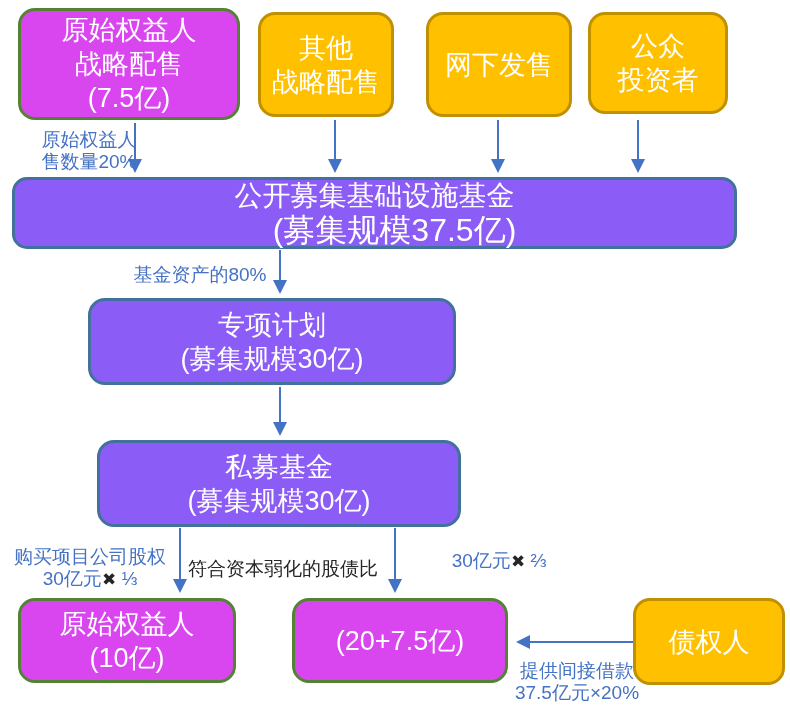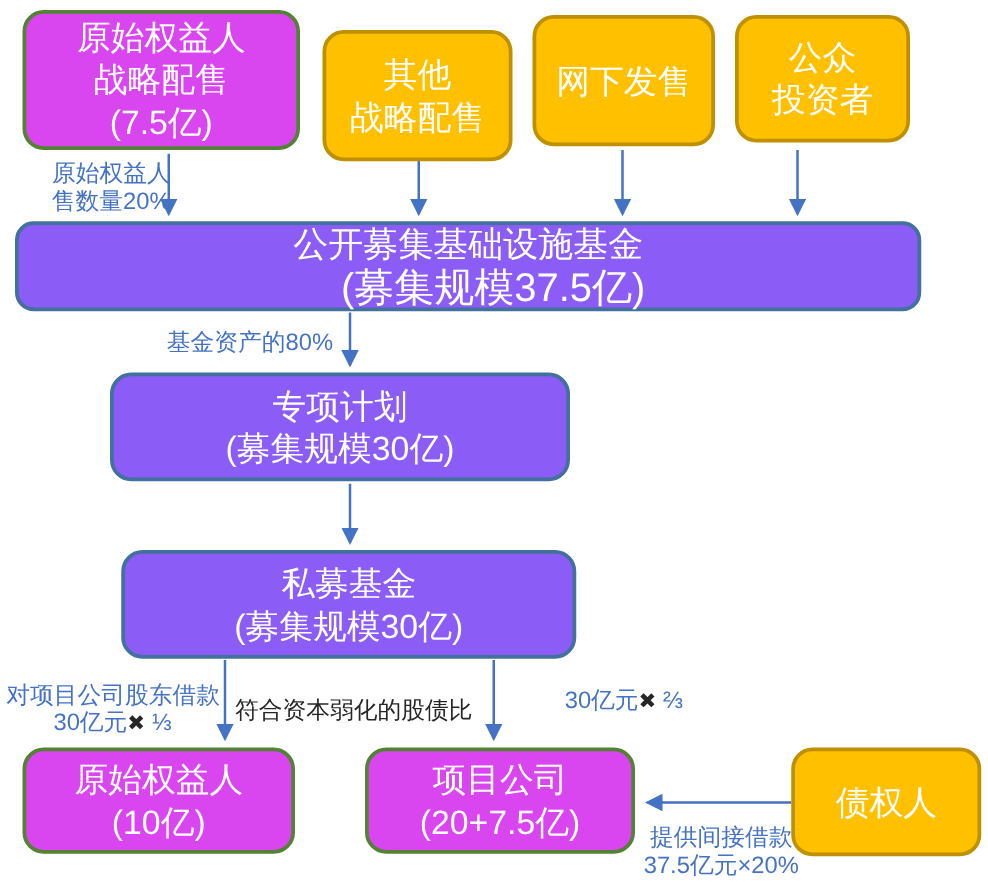--- a/index.html
+++ b/index.html
@@ -42,21 +42,21 @@
     <line x1="395" y1="528" x2="395" y2="591" stroke="#4472C4" stroke-width="2" marker-end="url(#ah)"></line>
     <line x1="633" y1="642" x2="518" y2="642" stroke="#4472C4" stroke-width="2" marker-end="url(#ah)"></line>
   </svg>
 
   <div class="node green" style="left:18px;top:8px;width:222px;height:112px;">
     <div class="ln">原始权益人</div>
     <div class="ln">战略配售</div>
     <div class="ln">(7.5亿)</div>
   </div>
 
-  <div class="node orange" style="left:258px;top:12px;width:152px;height:105px;margin-top:12px;">
+  <div class="node orange" style="left:258px;top:12px;width:136px;height:105px;">
     <div class="ln">其他</div>
     <div class="ln">战略配售</div>
   </div>
 
   <div class="node orange" style="left:426px;top:12px;width:146px;height:105px;">
     <div class="ln">网下发售</div>
   </div>
 
   <div class="node orange" style="left:588px;top:12px;width:140px;height:102px;">
     <div class="ln">公众</div>
@@ -77,37 +77,36 @@
     <div class="ln">私募基金</div>
     <div class="ln">(募集规模30亿)</div>
   </div>
 
   <div class="node green" style="left:18px;top:598px;width:218px;height:85px;">
     <div class="ln">原始权益人</div>
     <div class="ln">(10亿)</div>
   </div>
 
   <div class="node green" style="left:292px;top:598px;width:216px;height:85px;">
-    <div class="ln">项目公司</div>
     <div class="ln">(20+7.5亿)</div>
   </div>
 
   <div class="node orange" style="left:633px;top:598px;width:152px;height:87px;">
     <div class="ln">债权人</div>
   </div>
 
   <div class="lbl lbl-blue" style="left:2px;top:129px;width:174px;">
     <div>原始权益人</div>
     <div>售数量20%</div>
   </div>
 
   <div class="lbl lbl-blue" style="left:130px;top:264px;width:140px;">基金资产的80%</div>
 
   <div class="lbl lbl-blue" style="left:5px;top:546px;width:170px;">
-    <div>对项目公司股东借款</div>
+    <div>购买项目公司股权</div>
     <div><span>30亿元</span><span class="cross">✖</span> <span>⅓</span></div>
   </div>
 
   <div class="lbl lbl-black" style="left:188px;top:558px;width:210px;text-align:left;">符合资本弱化的股债比</div>
 
   <div class="lbl lbl-blue" style="left:403px;top:550px;width:192px;">
     <div><span>30亿元</span><span class="cross">✖</span> <span>⅔</span></div>
   </div>
 
   <div class="lbl lbl-blue" style="left:506px;top:660px;width:142px;">

